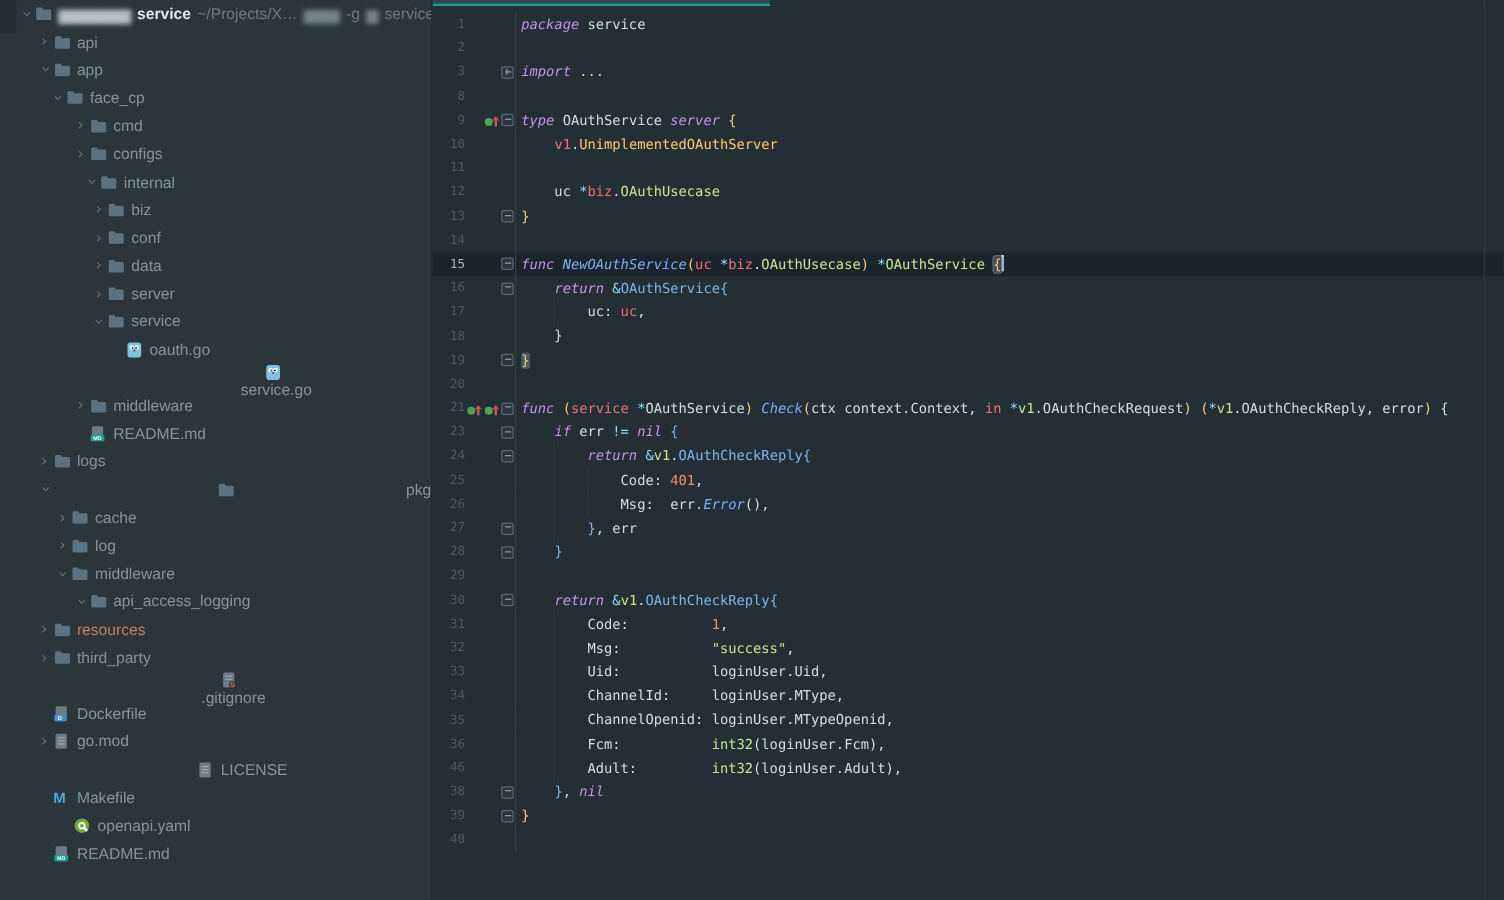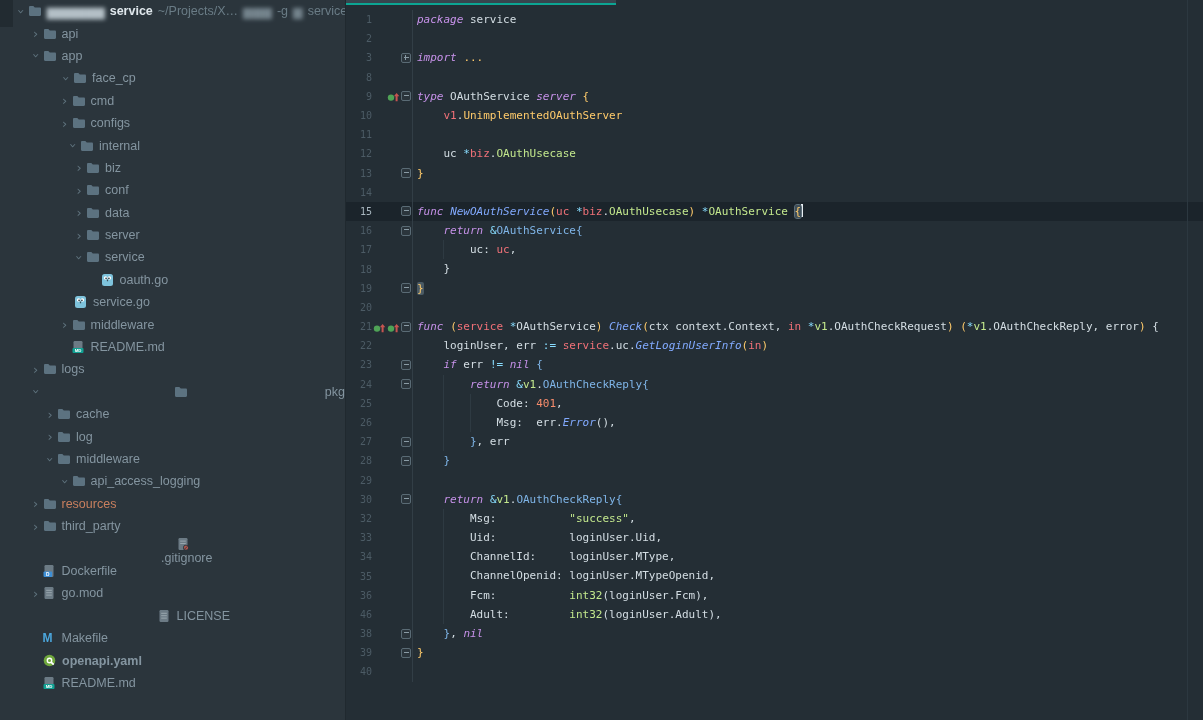--- a/index.html
+++ b/index.html
@@ -95,21 +95,21 @@
       </div>
       <div class="trow" style="padding-left: 28.5px;">
         <span class="chev exp">›</span>
         <span class="ticon">
           <svg width="14" height="12" viewBox="0 0 14 12">
             <path d="M1 2.2C1 1.5 1.5 1 2.2 1h3.1l1.5 1.6h5c.7 0 1.2.5 1.2 1.2v6C13 10.5 12.5 11 11.8 11H2.2C1.5 11 1 10.5 1 9.8z" fill="#5C7280"></path>
           </svg>
         </span>
         <span class="lbl">app</span>
       </div>
-      <div class="trow" style="padding-left: 59px; text-align: center;">
+      <div class="trow" style="padding-left: 39px; text-align: center;">
         <span class="chev exp">›</span>
         <span class="ticon">
           <svg width="14" height="12" viewBox="0 0 14 12">
             <path d="M1 2.2C1 1.5 1.5 1 2.2 1h3.1l1.5 1.6h5c.7 0 1.2.5 1.2 1.2v6C13 10.5 12.5 11 11.8 11H2.2C1.5 11 1 10.5 1 9.8z" fill="#5C7280"></path>
           </svg>
         </span>
         <span class="lbl">face_cp</span>
       </div>
       <div class="trow" style="padding-left: 57.5px;">
         <span class="chev">›</span>
@@ -190,21 +190,21 @@
             <rect x="1" y="1" width="11" height="12" rx="2.5" fill="#7EC3DC"></rect>
             <circle cx="4.6" cy="5" r="1.8" fill="#fff"></circle>
             <circle cx="8.4" cy="5" r="1.8" fill="#fff"></circle>
             <circle cx="5.1" cy="5.4" r="0.8" fill="#273238"></circle>
             <circle cx="7.9" cy="5.4" r="0.8" fill="#273238"></circle>
             <rect x="5.9" y="6.6" width="1.2" height="1.6" rx="0.5" fill="#3A4A52"></rect>
           </svg>
         </span>
         <span class="lbl">oauth.go</span>
       </div>
-      <div class="trow" style="padding-left: 60px;">
+      <div class="trow" style="padding-left: 97px; flex-direction: column;">
         <span class="chev"></span>
         <span class="ticon">
           <svg width="13" height="14" viewBox="0 0 13 14">
             <rect x="1" y="1" width="11" height="12" rx="2.5" fill="#7EC3DC"></rect>
             <circle cx="4.6" cy="5" r="1.8" fill="#fff"></circle>
             <circle cx="8.4" cy="5" r="1.8" fill="#fff"></circle>
             <circle cx="5.1" cy="5.4" r="0.8" fill="#273238"></circle>
             <circle cx="7.9" cy="5.4" r="0.8" fill="#273238"></circle>
             <rect x="5.9" y="6.6" width="1.2" height="1.6" rx="0.5" fill="#3A4A52"></rect>
           </svg>
@@ -352,21 +352,21 @@
         </span>
         <span class="lbl">LICENSE</span>
       </div>
       <div class="trow" style="padding-left: 28.5px;">
         <span class="chev"></span>
         <span class="ticon">
           <span class="mk">M</span>
         </span>
         <span class="lbl">Makefile</span>
       </div>
-      <div class="trow" style="padding-left: 29px; font-weight: bold;">
+      <div class="trow" style="padding-left: 45px;">
         <span class="chev"></span>
         <span class="ticon">
           <svg width="13" height="13" viewBox="0 0 13 13">
             <circle cx="6.5" cy="6.5" r="5.8" fill="#70A83D"></circle>
             <circle cx="6.5" cy="6.5" r="2.2" fill="none" stroke="#fff" stroke-width="1.4"></circle>
             <path d="M8.1 8.1L10.7 10.7" stroke="#fff" stroke-width="1.8"></path>
           </svg>
         </span>
         <span class="lbl">openapi.yaml</span>
       </div>
@@ -519,26 +519,20 @@
               <path d="M8.6 11.2V6.3H6.9L9.6 3l2.7 3.3H10.6v4.9z" fill="#C75450"></path>
             </svg>
           </span>
         </span>
         <span class="foldc">
           <span class="fm"></span>
         </span>
         <span class="code"><span class="tk-kw">func</span><span class="tk-fg"> </span><span class="tk-yel">(</span><span class="tk-sal">service</span><span class="tk-fg"> </span><span class="tk-cy">*</span><span class="tk-fg">OAuthService</span><span class="tk-yel">)</span><span class="tk-fg"> </span><span class="tk-fn">Check</span><span class="tk-yel">(</span><span class="tk-fg">ctx context.Context, </span><span class="tk-sal">in</span><span class="tk-fg"> </span><span class="tk-cy">*</span><span class="tk-gt">v1</span><span class="tk-fg">.OAuthCheckRequest</span><span class="tk-yel">)</span><span class="tk-fg"> </span><span class="tk-yel">(</span><span class="tk-cy">*</span><span class="tk-gt">v1</span><span class="tk-fg">.OAuthCheckReply, error</span><span class="tk-yel">)</span><span class="tk-fg"> {</span></span>
       </div>
       <div class="cl">
-        <span class="ln">22</span>
-        <span class="gico"></span>
-        <span class="foldc"></span>
-        <span class="code"><span class="tk-fg">    loginUser, err </span><span class="tk-cy">:=</span><span class="tk-fg"> </span><span class="tk-sal">service</span><span class="tk-fg">.uc.</span><span class="tk-fn">GetLoginUserInfo</span><span class="tk-yel">(</span><span class="tk-sal">in</span><span class="tk-yel">)</span></span>
-      </div>
-      <div class="cl">
         <span class="ln">23</span>
         <span class="gico"></span>
         <span class="foldc">
           <span class="fm"></span>
         </span>
         <span class="code"><span class="tk-fg">    </span><span class="tk-kw">if</span><span class="tk-fg"> err </span><span class="tk-cy">!=</span><span class="tk-fg"> </span><span class="tk-kw">nil</span><span class="tk-fg"> </span><span class="tk-bt">{</span></span>
       </div>
       <div class="cl">
         <span class="ln">24</span>
         <span class="gico"></span>
@@ -581,20 +575,26 @@
         <span class="foldc"></span>
         <span class="code"></span>
       </div>
       <div class="cl">
         <span class="ln">30</span>
         <span class="gico"></span>
         <span class="foldc">
           <span class="fm"></span>
         </span>
         <span class="code"><span class="tk-fg">    </span><span class="tk-kw">return</span><span class="tk-fg"> </span><span class="tk-cy">&amp;</span><span class="tk-gt">v1</span><span class="tk-fg">.</span><span class="tk-bt">OAuthCheckReply{</span></span>
+      </div>
+      <div class="cl">
+        <span class="ln">31</span>
+        <span class="gico"></span>
+        <span class="foldc"></span>
+        <span class="code"><span class="tk-fg">        Code:          </span><span class="tk-num">1</span><span class="tk-fg">,</span><i class="ig" style="left: calc(4ch + 4px);"></i></span>
       </div>
       <div class="cl">
         <span class="ln">32</span>
         <span class="gico"></span>
         <span class="foldc"></span>
         <span class="code"><span class="tk-fg">        Msg:           </span><span class="tk-str">"success"</span><span class="tk-fg">,</span><i class="ig" style="left: calc(4ch + 4px);"></i></span>
       </div>
       <div class="cl">
         <span class="ln">33</span>
         <span class="gico"></span>

